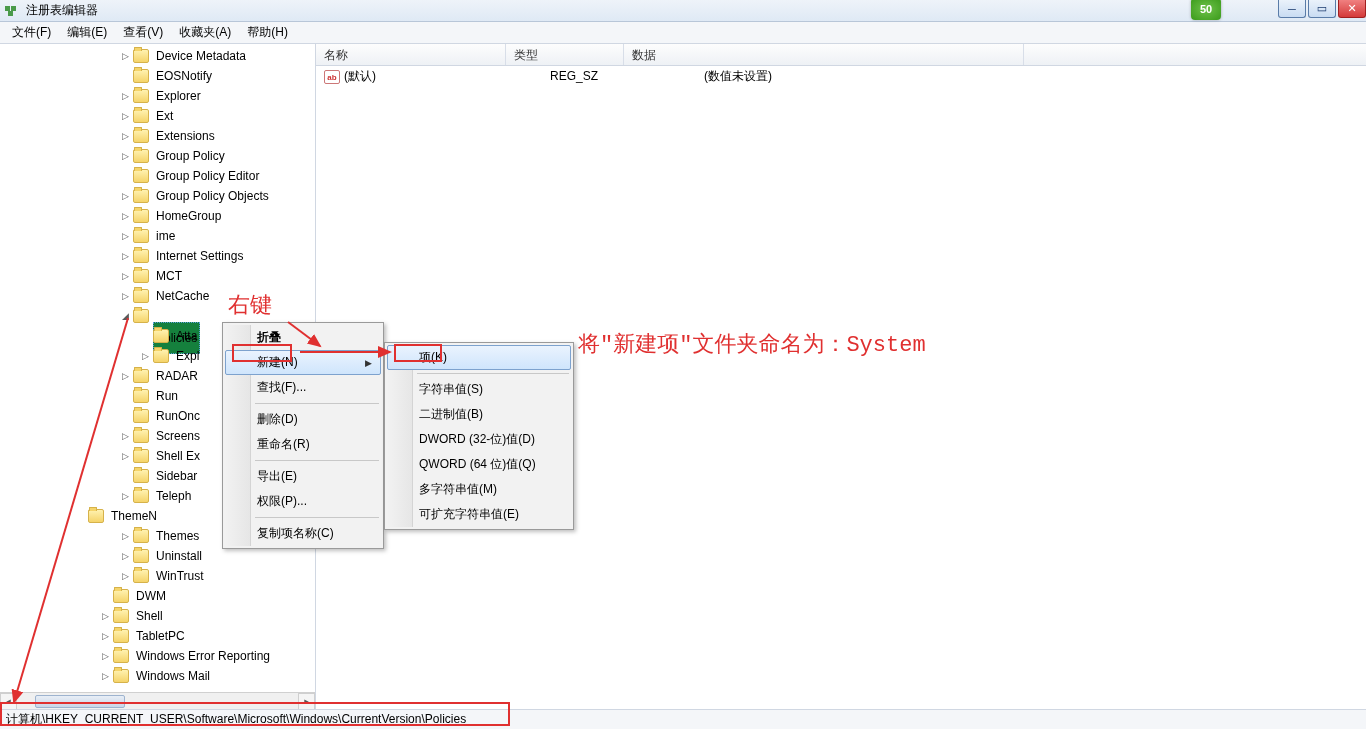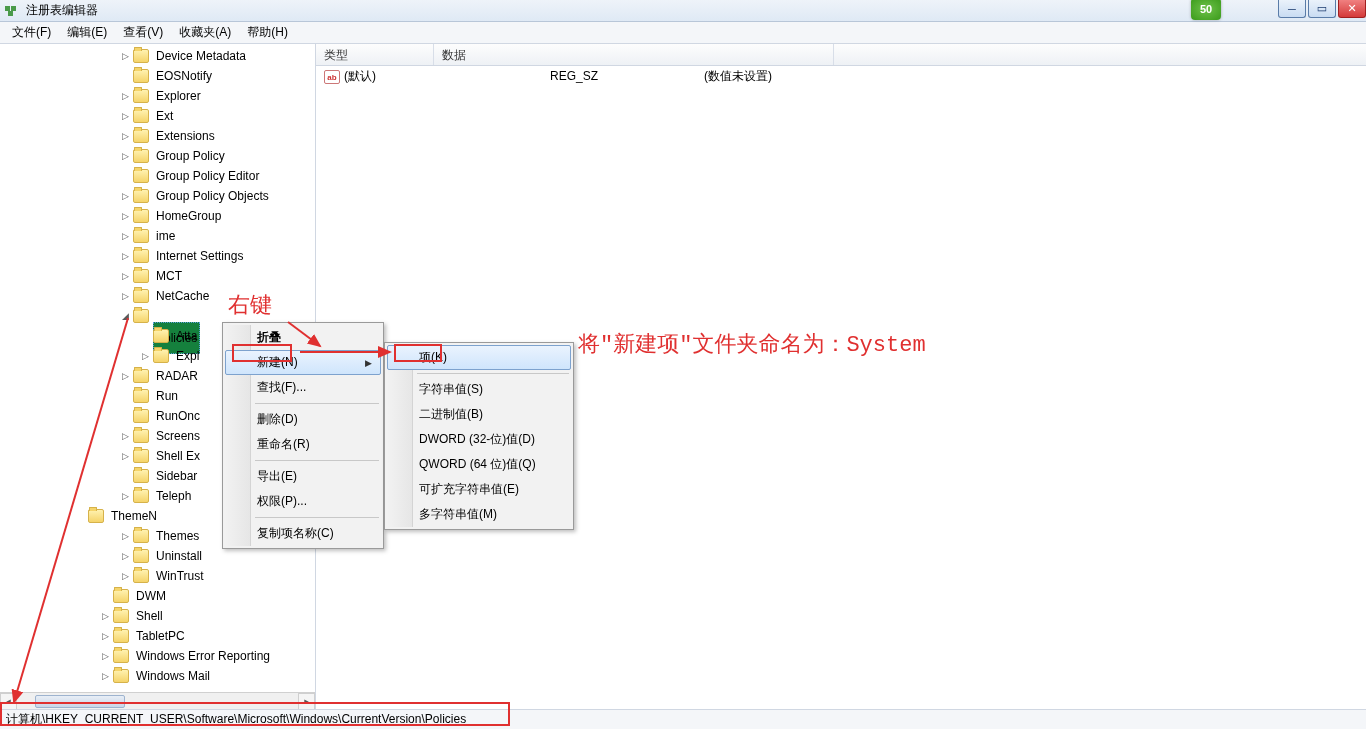--- a/index.html
+++ b/index.html
@@ -254,20 +254,21 @@
       </div>
     <div class="hscroll">
       <div class="arrow">◂</div>
       <div class="thumb"></div>
       <div style="flex:1"></div>
       <div class="arrow">▸</div>
     </div>
   </div>
   <div class="list-pane">
     <div class="list-header" id="list-header">
+        <div class="col" style="width: 190px;">名称</div>
         <div class="col" style="width: 118px;">类型</div>
         <div class="col" style="width: 400px;">数据</div>
       </div>
     <div class="list-rows" id="list-rows">
         <div class="row">
           <div class="cell" style="width: 190px;"><span class="val-icon">ab</span><span>(默认)</span></div>
           <div class="cell" style="width: 118px;">REG_SZ</div>
           <div class="cell">(数值未设置)</div>
         </div>
       </div>
@@ -296,22 +297,22 @@
   </div>
 
 <div class="ctx-menu" id="ctx2" style="left:384px; top:342px; width:190px;">
   <div class="gutter"></div>
 <div class="ctx-item hover">项(K)</div>
     <div class="sep"></div>
     <div class="ctx-item">字符串值(S)</div>
     <div class="ctx-item">二进制值(B)</div>
     <div class="ctx-item">DWORD (32-位)值(D)</div>
     <div class="ctx-item">QWORD (64 位)值(Q)</div>
+    <div class="ctx-item">多字符串值(M)</div>
     <div class="ctx-item">可扩充字符串值(E)</div>
-    <div class="ctx-item">多字符串值(M)</div>
   </div>
 
 <div class="annot-text" style="left:228px; top:290px;">右键</div>
 
 <div class="annot-box" style="left:232px; top:344px; width:60px; height:18px;"></div>
 <div class="annot-box" style="left:394px; top:344px; width:48px; height:18px;"></div>
 <div class="annot-box" style="left:0px; top:702px; width:510px; height:24px;"></div>
 
 <svg class="annot-svg" width="1366" height="729">
   <defs>

